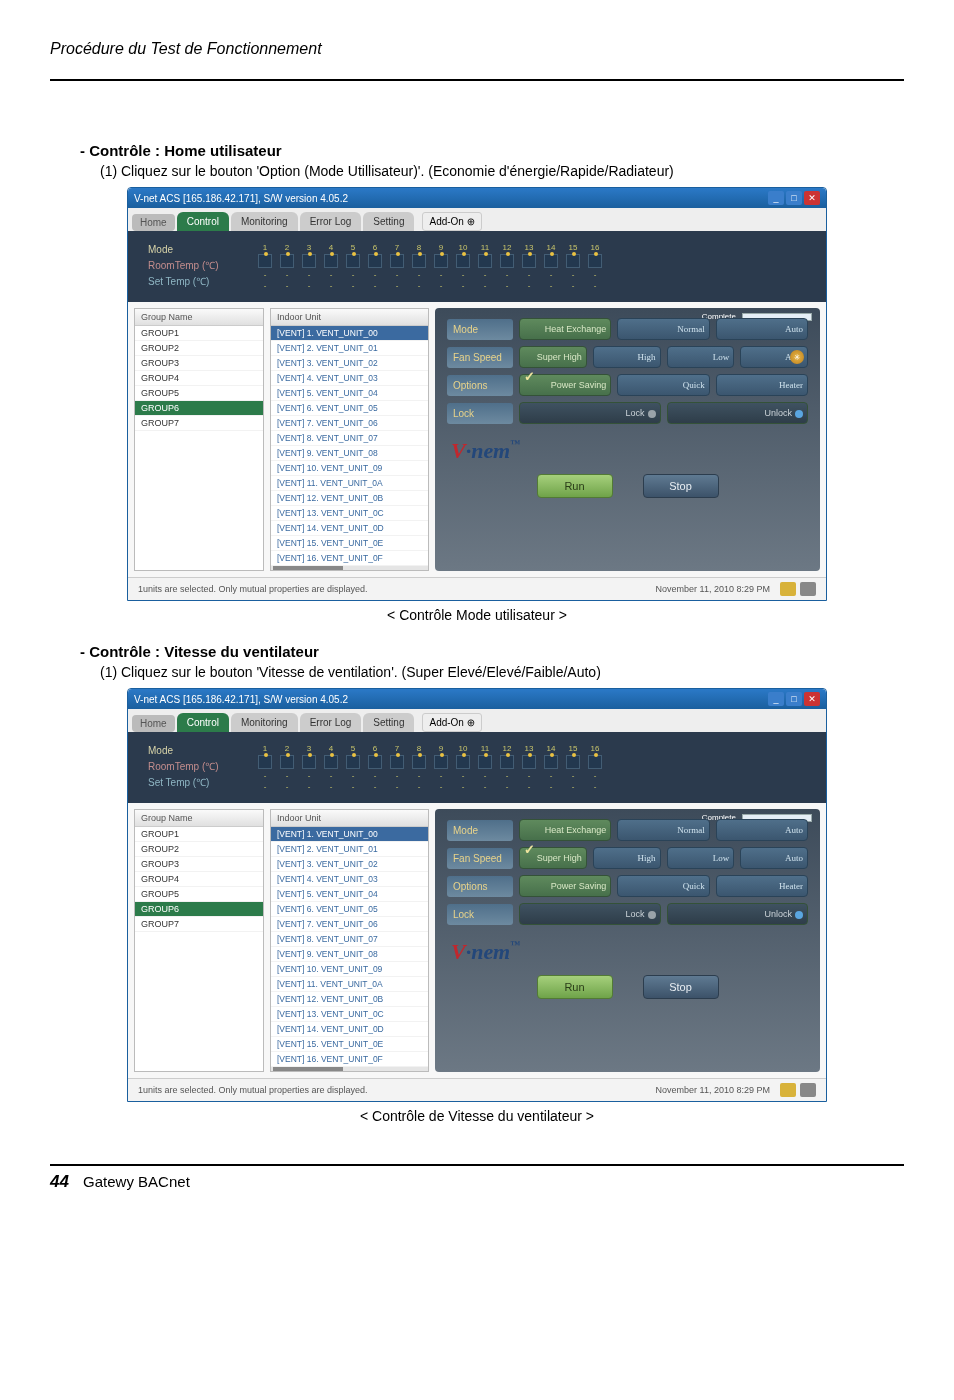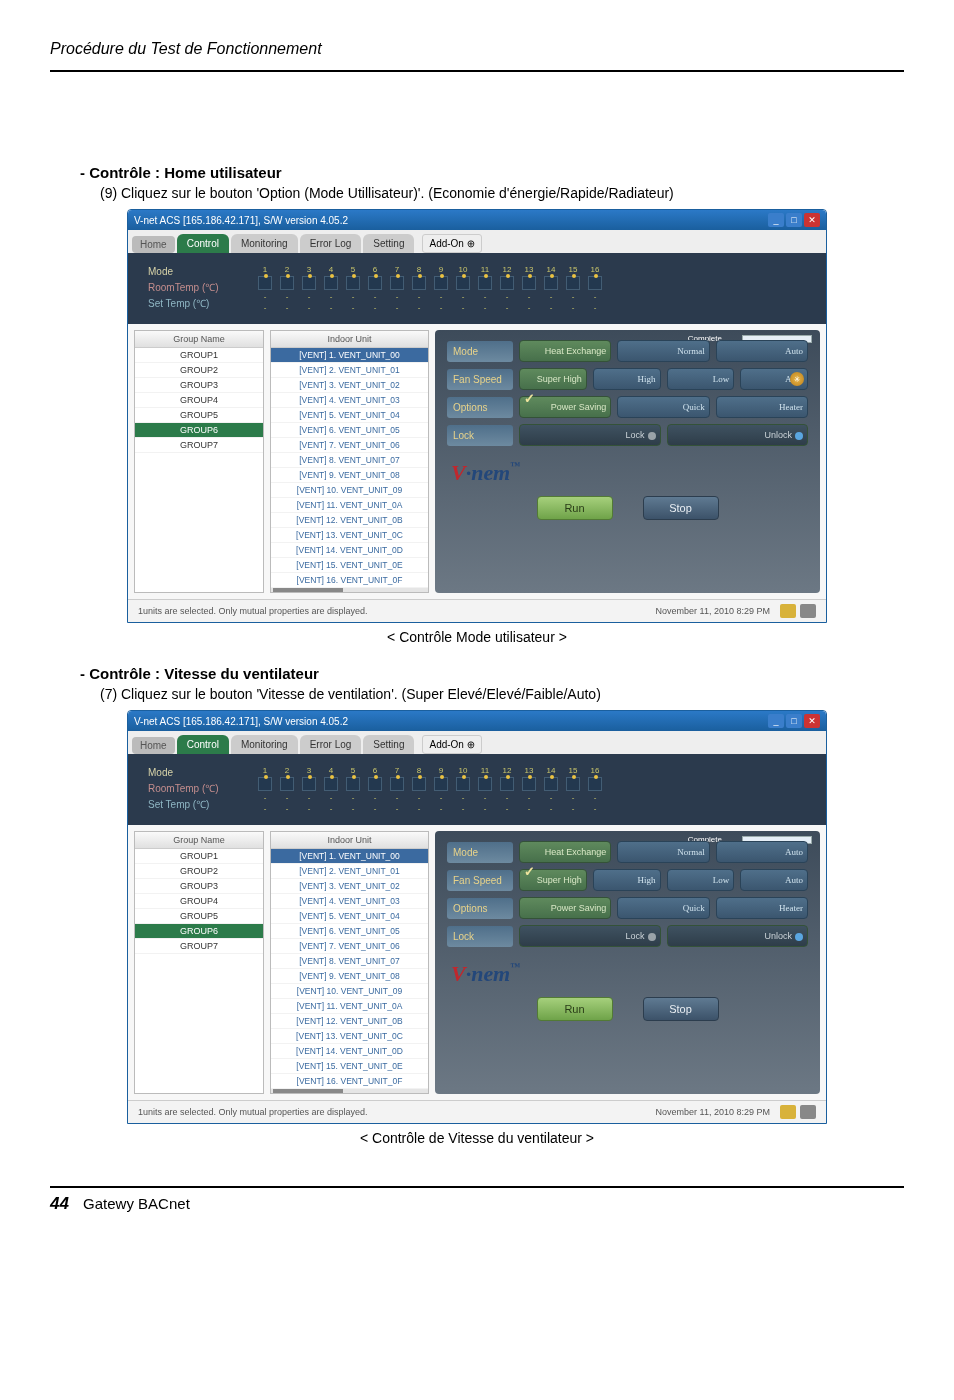--- a/index.html
+++ b/index.html
@@ -10,22 +10,22 @@
     font-size: 13px;
     color: #000;
   }
   .page {
     padding: 40px 50px 20px 50px;
   }
   .page-header {
     font-style: italic;
     font-size: 16px;
     border-bottom: 2px solid #000;
-    padding-bottom: 12px;
-    margin-bottom: 92px;
+    padding-bottom: 21px;
+    margin-bottom: 61px;
   }
   .section-title {
     font-weight: bold;
     font-size: 15px;
     margin-bottom: 4px;
     margin-left: 30px;
   }
   .section-desc {
     font-size: 14px;
     margin-left: 50px;
@@ -139,21 +139,20 @@
   .unit-sq::before{content:"";position:absolute;top:-3px;left:5px;width:4px;height:4px;background:#eac242;border-radius:50%;}
 
   .middle {
     display: flex;
     gap: 6px;
     padding: 6px;
   }
   .group-panel, .unit-panel {
     border: 1px solid #bbb;
     background: #fff;
-    text-align: center;
   }
   .group-panel { width: 130px; }
   .unit-panel { width: 159px; }
   .panel-head {
     background: linear-gradient(#fafafa,#e0e0e0);
     padding: 3px 6px;
     font-size: 9px;
     color:#555;
     border-bottom:1px solid #ccc;
   }
@@ -189,21 +188,21 @@
     background: linear-gradient(#3d4b5a, #6c7884);
     border-radius: 4px;
     padding: 10px 12px 8px 12px;
     display: flex;
     flex-direction: column;
     gap: 6px;
     position: relative;
   }
   .complete {
     position:absolute; top:4px; right:8px; color:#fff; font-size:8px;
-    display:flex;align-items:center;gap:20px;
+    display:flex;align-items:center;gap:6px;
   }
   .complete-bar{width:70px;height:8px;background:#e5eef6;border:1px solid #9aa;}
   .ctrl-row {
     display: flex;
     align-items: center;
     gap: 6px;
   }
   .ctrl-label {
     width: 66px;
     background: linear-gradient(#4f6f8a,#6d8aa0);
@@ -271,21 +270,21 @@
   }
   .si.off{background:#888;}
 </style>
 </head>
 <body>
 
 <div class="page">
   <div class="page-header">Procédure du Test de Fonctionnement</div>
 
   <div class="section-title">- Contrôle : Home utilisateur</div>
-  <div class="section-desc">(9) Cliquez sur le bouton 'Option (Mode Utillisateur)'. (Economie d'énergie/Rapide/Radiateur)</div>
+  <div class="section-desc">(1) Cliquez sur le bouton 'Option (Mode Utillisateur)'. (Economie d'énergie/Rapide/Radiateur)</div>
   <div id="shot1">
   <div class="app-window">
     <div class="titlebar">
       <span>V-net ACS [165.186.42.171],   S/W version 4.05.2</span>
       <div class="title-right">
         <div class="winbtn min">_</div>
         <div class="winbtn max">□</div>
         <div class="winbtn">✕</div>
       </div>
     </div>
@@ -481,21 +480,21 @@
           <span class="si"></span>
           <span class="si off"></span>
         </span>
       </span>
     </div>
   </div>
     </div>
   <div class="caption">&lt; Contrôle Mode utilisateur &gt;</div>
 
   <div class="section-title">- Contrôle : Vitesse du ventilateur</div>
-  <div class="section-desc">(7) Cliquez sur le bouton 'Vitesse de ventilation'. (Super Elevé/Elevé/Faible/Auto)</div>
+  <div class="section-desc">(1) Cliquez sur le bouton 'Vitesse de ventilation'. (Super Elevé/Elevé/Faible/Auto)</div>
   <div id="shot2">
   <div class="app-window">
     <div class="titlebar">
       <span>V-net ACS [165.186.42.171],   S/W version 4.05.2</span>
       <div class="title-right">
         <div class="winbtn min">_</div>
         <div class="winbtn max">□</div>
         <div class="winbtn">✕</div>
       </div>
     </div>

